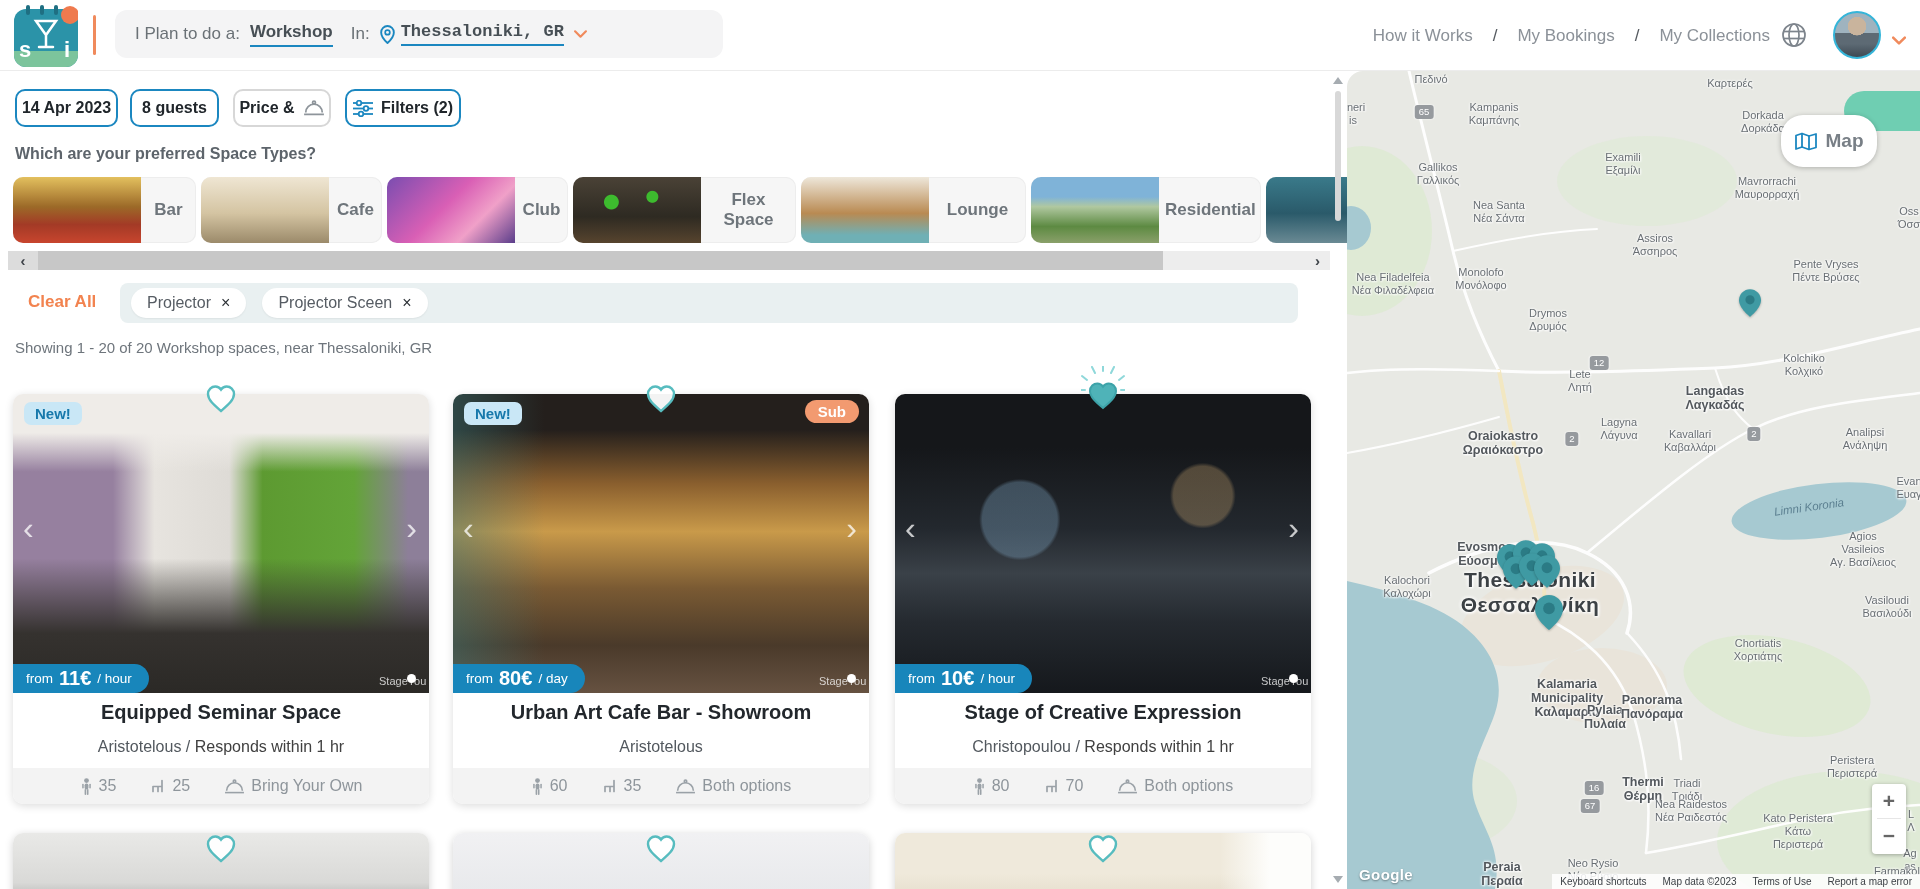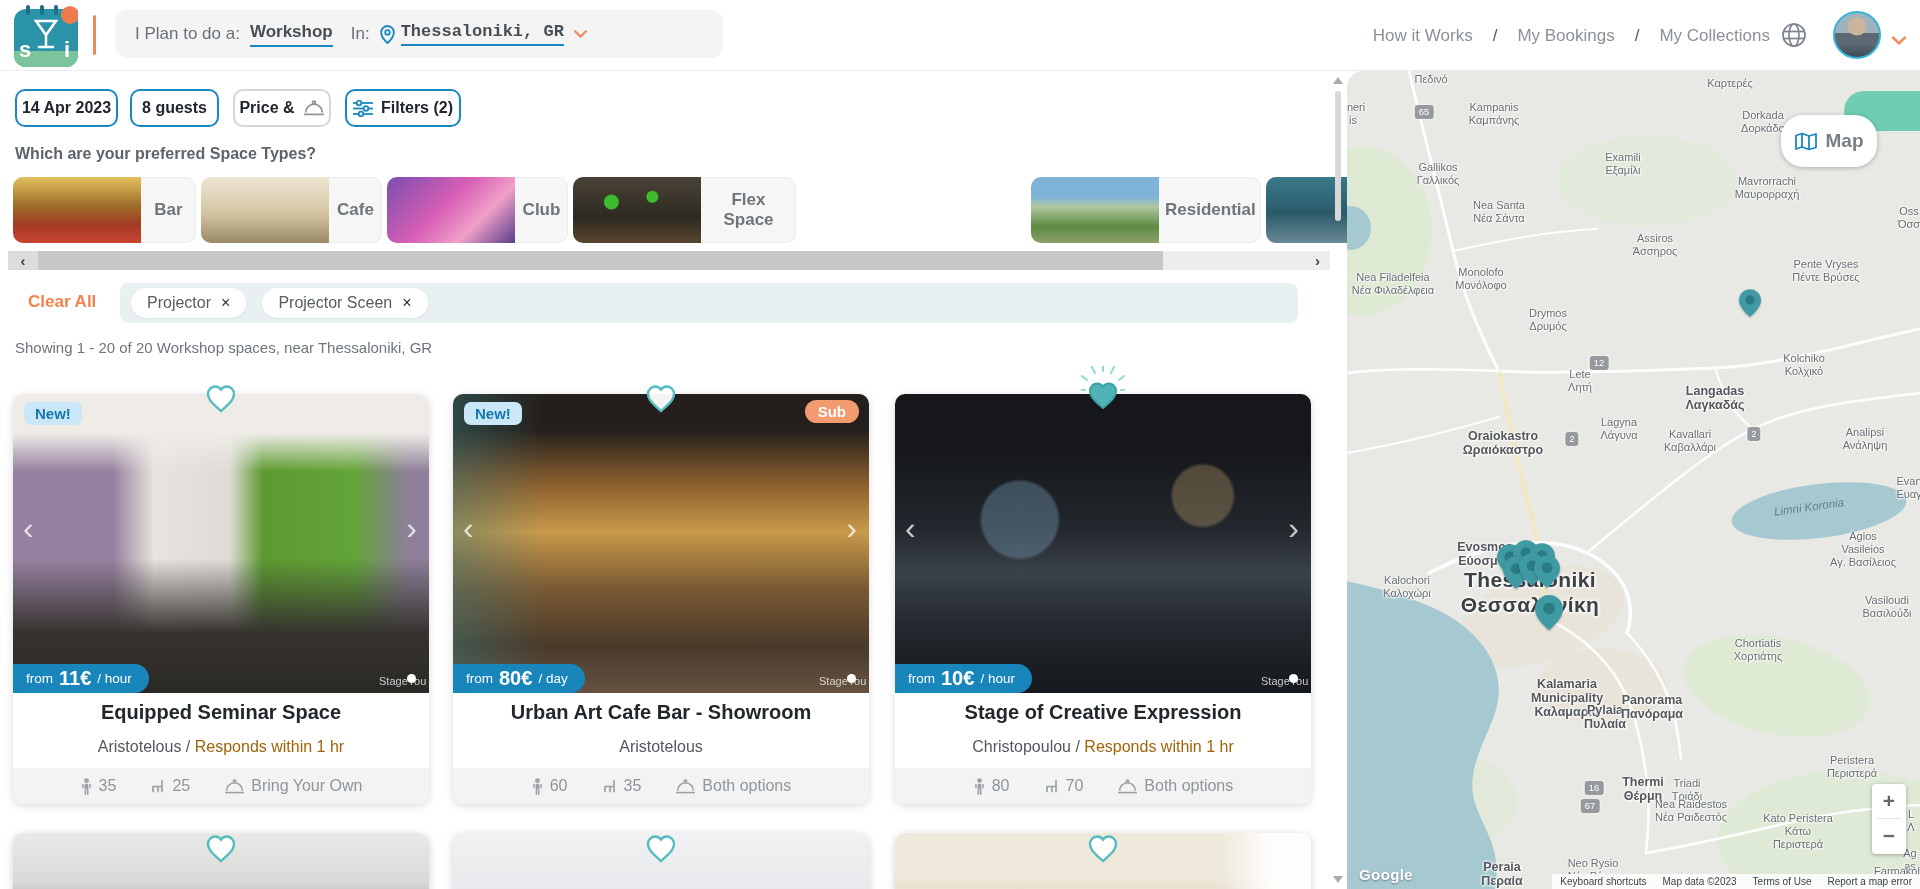--- a/index.html
+++ b/index.html
@@ -83,21 +83,21 @@
   .heart-fav { position:absolute; left:186px; top:-28px; width:44px; height:46px; cursor:pointer; }
   .car-prev { position:absolute; left:10px; top:118px; font-size:32px; color:rgba(255,255,255,.75); cursor:pointer; line-height:1; }
   .car-next { position:absolute; right:12px; top:118px; font-size:32px; color:rgba(255,255,255,.75); cursor:pointer; line-height:1; }
   .price-ribbon { position:absolute; left:0; top:270px; height:29px; background:#1886bb; color:#fff; border-radius:0 15px 15px 0; display:flex; align-items:center; gap:6px; padding:0 17px 0 13px; }
   .price-from,.price-unit { font-size:13.5px; }
   .price-val { font-size:20px; font-weight:bold; }
   .img-dot { position:absolute; right:13px; top:280px; width:9px; height:9px; border-radius:50%; background:#fff; }
   .watermark { position:absolute; right:2px; top:281px; width:48px; overflow:hidden; white-space:nowrap; font-size:11px; color:rgba(255,255,255,.75); }
   .card-title { position:absolute; left:0; top:307px; width:416px; text-align:center; font-size:20px; font-weight:bold; color:#22272c; }
   .card-loc { position:absolute; left:0; top:344px; width:416px; text-align:center; font-size:16px; color:#52585e; }
-  .card-loc .resp { color:#a16207; }
+  .card-loc .resp { color:#404040; }
   .stats { position:absolute; left:0; top:374px; width:416px; height:36px; background:#f3f3f3; border-radius:0 0 10px 10px; display:flex; align-items:center; justify-content:center; gap:10px; font-size:16px; color:#8e959b; }
   .stats .stat { display:flex; align-items:center; gap:6px; }
   .stats .gap { width:14px; }
 
   
   .pcard { position:absolute; top:762px; width:416px; height:90px; border-radius:10px 10px 0 0; box-shadow:0 2px 8px rgba(0,0,0,.18); overflow:hidden; }
   #pcard-0 { left:13px; background:linear-gradient(180deg,#e9e9e7 0%,#d9d9d7 55%,#8a8a88 100%); }
   #pcard-1 { left:453px; background:linear-gradient(180deg,#f1f1f3 0%,#e3e5e8 100%); }
   #pcard-2 { left:895px; background:linear-gradient(90deg,rgba(255,255,255,0) 78%,#fdfdfb 90%),linear-gradient(180deg,#efe9db 0 45%,#e5ddcb 75%,#f0ecdf 100%); }
   .pheart { position:absolute; left:193px; top:2px; width:30px; height:28px; cursor:pointer; }
@@ -234,20 +234,24 @@
           <div class="type-img ti-cafe"></div>
           <span class="type-label">Cafe</span>
         </div>
         <div class="type-card" style="left: 387px; width: 181px;">
           <div class="type-img ti-club"></div>
           <span class="type-label">Club</span>
         </div>
         <div class="type-card" style="left: 573px; width: 223px;">
           <div class="type-img ti-flex-space"></div>
           <span class="type-label">Flex Space</span>
+        </div>
+        <div class="type-card" style="left: 801px; width: 225px;">
+          <div class="type-img ti-lounge"></div>
+          <span class="type-label">Lounge</span>
         </div>
         <div class="type-card" style="left: 1031px; width: 230px;">
           <div class="type-img ti-residential"></div>
           <span class="type-label">Residential</span>
         </div>
         <div class="type-card" style="left: 1266px; width: 200px;">
           <div class="type-img ti-auditorium"></div>
           <span class="type-label"></span>
         </div>
       </div>

